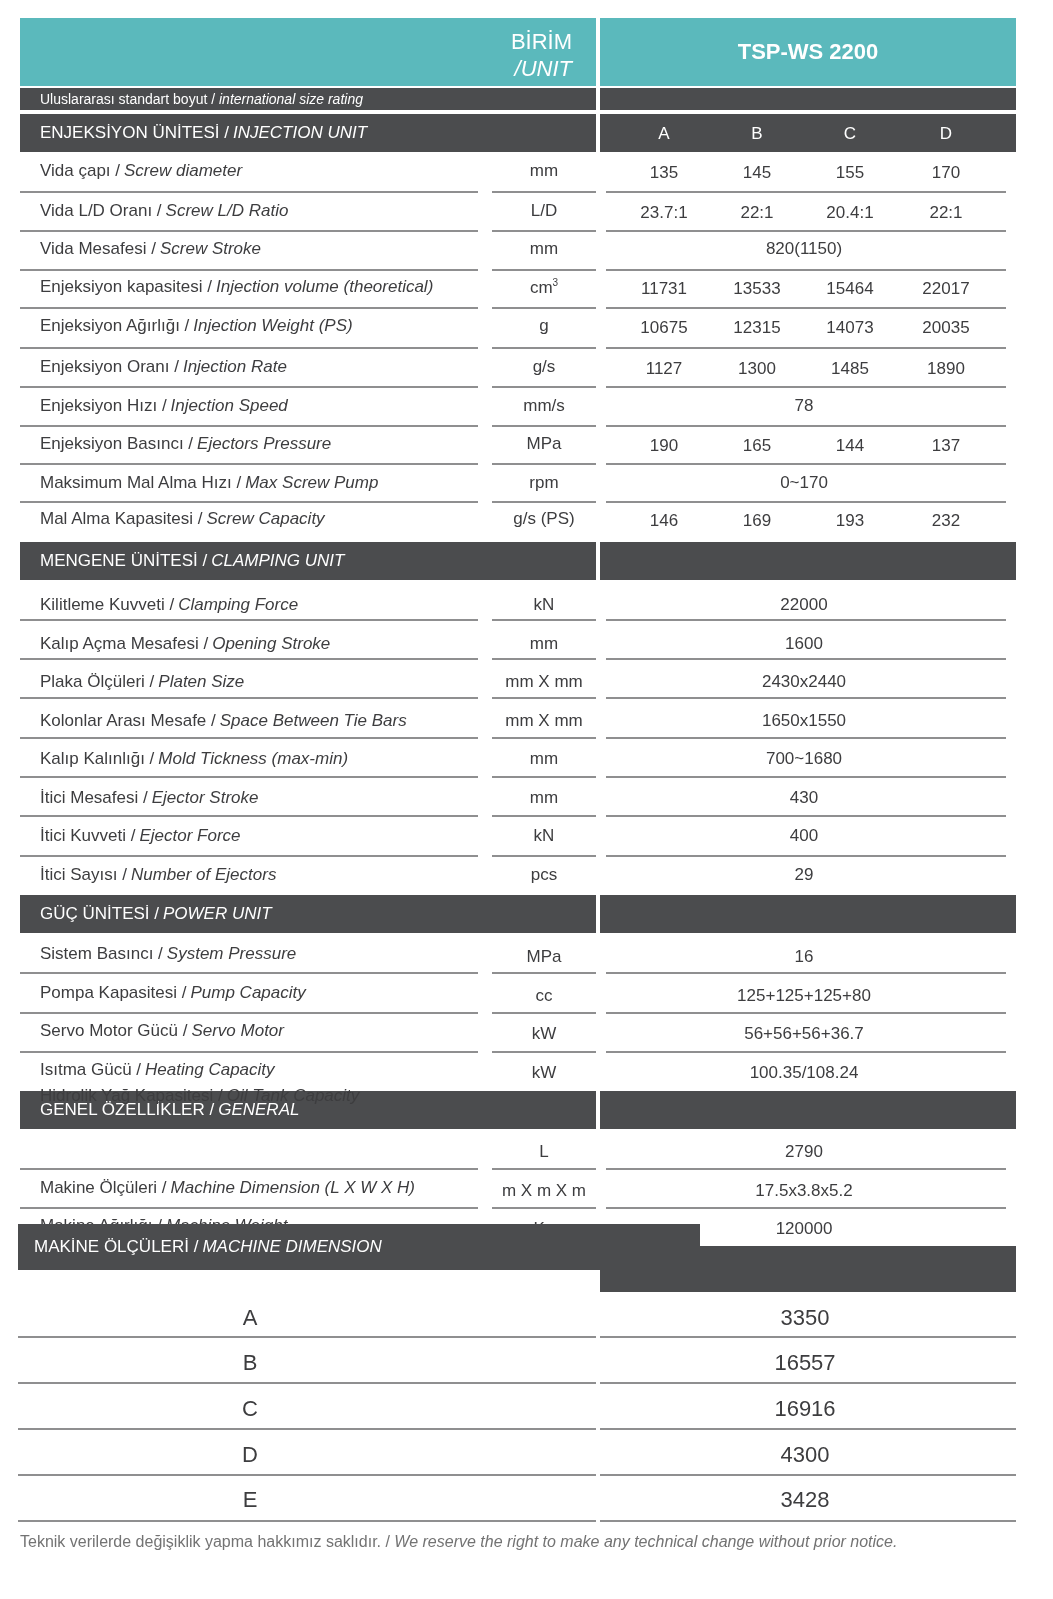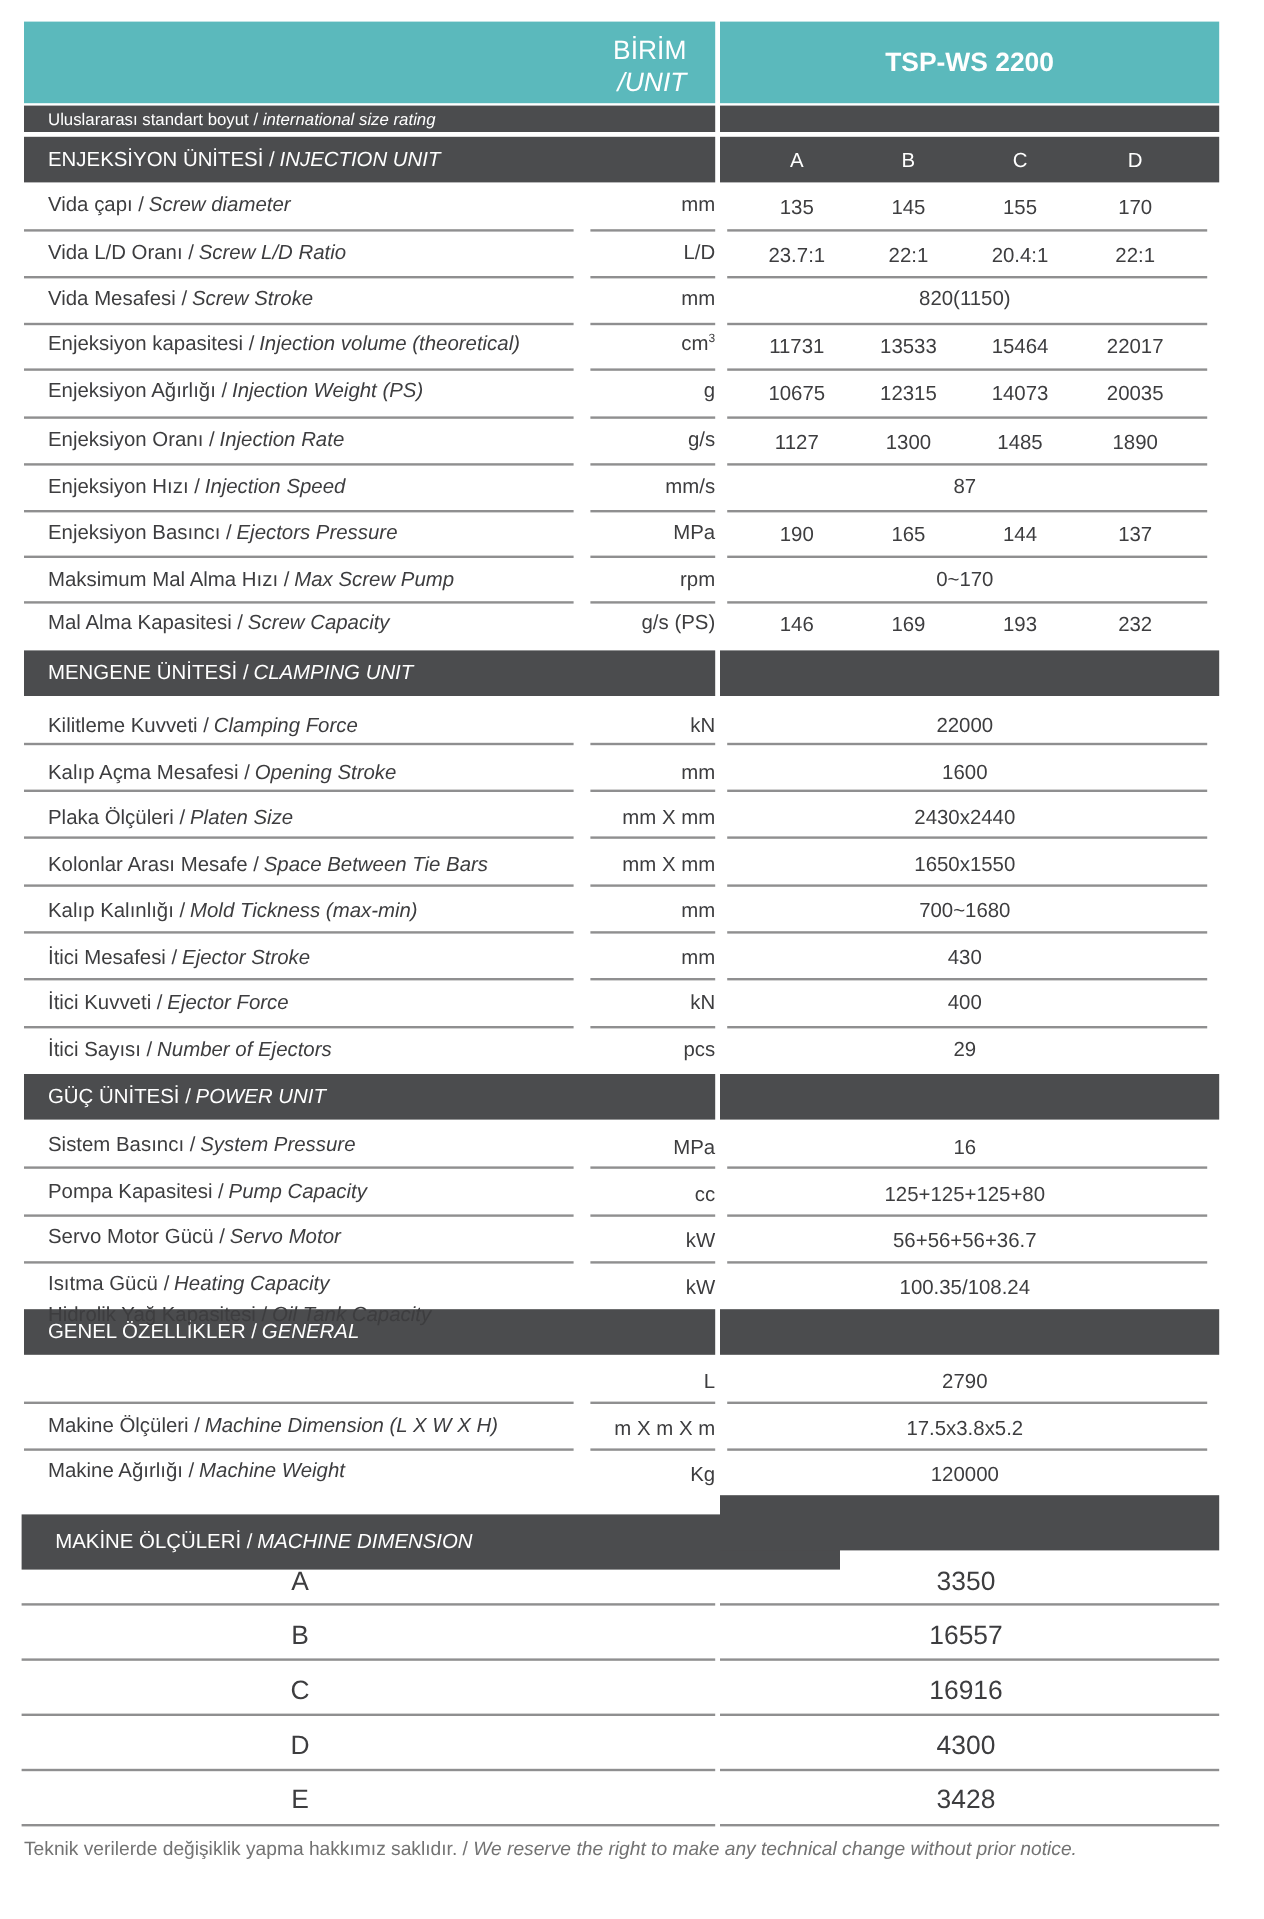--- a/index.html
+++ b/index.html
@@ -15,21 +15,21 @@
     .hdr-unit .b { font-weight: normal; display: block; }
     .hdr-unit .u { font-style: italic; display: block; }
     .hdr-model { left: 600px; top: 18px; width: 416px; height: 68px; display: flex; align-items: center; justify-content: center; font-size: 22px; font-weight: bold; }
     .subhdr-l { left: 20px; top: 88px; width: 576px; height: 22px; font-size: 14px; padding-left: 20px; line-height: 22px; }
     .subhdr-r { left: 600px; top: 88px; width: 416px; height: 22px; }
     .sec-l { left: 20px; width: 576px; height: 38px; font-size: 17px; padding-left: 20px; display: flex; align-items: center; }
     .sec-r { left: 600px; width: 416px; height: 38px; }
     .sec-l i { font-style: italic; margin-left: 4px; }
     .row-label { left: 40px; font-size: 17px; color: #3d3d3f; white-space: nowrap; }
     .row-label i { font-style: italic; margin-left: 4px; }
-    .row-unit { left: 492px; width: 104px; text-align: right; font-size: 17px; }
+    .row-unit { left: 492px; width: 104px; text-align: center; font-size: 17px; }
     .row-unit sup { font-size: 10px; }
     .cell { text-align: center; font-size: 17px; width: 90px; }
     .span-cell { left: 606px; width: 396px; text-align: center; font-size: 17px; }
     .line { height: 2px; background: #8f8f90; }
     .l1 { left: 20px; width: 458px; }
     .l2 { left: 492px; width: 104px; }
     .l3 { left: 606px; width: 400px; }
     .dim-label { left: 20px; width: 460px; text-align: center; font-size: 22px; }
     .dim-val { left: 600px; width: 410px; text-align: center; font-size: 22px; }
     .dl1 { left: 18px; width: 578px; }
@@ -109,21 +109,21 @@
     <div class="abs row-unit" style="top:357px"><span>g/s</span></div>
     <div class="abs cell" style="left:619px;top:359px">1127</div>
     <div class="abs cell" style="left:712px;top:359px">1300</div>
     <div class="abs cell" style="left:805px;top:359px">1485</div>
     <div class="abs cell" style="left:901px;top:359px">1890</div>
     <div class="abs line l1" style="top:386px"></div>
     <div class="abs line l2" style="top:386px"></div>
     <div class="abs line l3" style="top:386px"></div>
     <div class="abs row-label" style="top:396px"><span>Enjeksiyon Hızı /</span><i>Injection Speed</i></div>
     <div class="abs row-unit" style="top:396px"><span>mm/s</span></div>
-    <div class="abs span-cell" style="top:396px">87</div>
+    <div class="abs span-cell" style="top:396px">78</div>
     <div class="abs line l1" style="top:425px"></div>
     <div class="abs line l2" style="top:425px"></div>
     <div class="abs line l3" style="top:425px"></div>
     <div class="abs row-label" style="top:434px"><span>Enjeksiyon Basıncı /</span><i>Ejectors Pressure</i></div>
     <div class="abs row-unit" style="top:434px"><span>MPa</span></div>
     <div class="abs cell" style="left:619px;top:436px">190</div>
     <div class="abs cell" style="left:712px;top:436px">165</div>
     <div class="abs cell" style="left:805px;top:436px">144</div>
     <div class="abs cell" style="left:901px;top:436px">137</div>
     <div class="abs line l1" style="top:463px"></div>
@@ -241,21 +241,21 @@
     <div class="abs row-unit" style="top:1181px"><span>m X m X  m</span></div>
     <div class="abs span-cell" style="top:1181px">17.5x3.8x5.2</div>
     <div class="abs line l1" style="top:1207px"></div>
     <div class="abs line l2" style="top:1207px"></div>
     <div class="abs line l3" style="top:1207px"></div>
     <div class="abs row-label" style="top:1216px"><span>Makine Ağırlığı /</span><i>Machine Weight</i></div>
     <div class="abs row-unit" style="top:1219px"><span>Kg</span></div>
     <div class="abs span-cell" style="top:1219px">120000</div>
   </div>
 
-<div class="abs dark sec-l" style="top:1262px;left:18px;width:682px;height:46px;padding-left:28px">
+<div class="abs dark sec-l" style="top:1224px;left:18px;width:682px;height:46px;padding-left:16px">
     <span>MAKİNE ÖLÇÜLERİ /</span>
     <i>MACHINE DIMENSION</i>
   </div>
 <div class="abs dark sec-r" style="top:1246px;height:46px"></div>
 <div id="dimension-rows">
     <div class="abs dim-label" style="top:1305px">A</div>
     <div class="abs dim-val" style="top:1305px">3350</div>
     <div class="abs line dl1" style="top:1336px"></div>
     <div class="abs line dl2" style="top:1336px"></div>
     <div class="abs dim-label" style="top:1350px">B</div>

